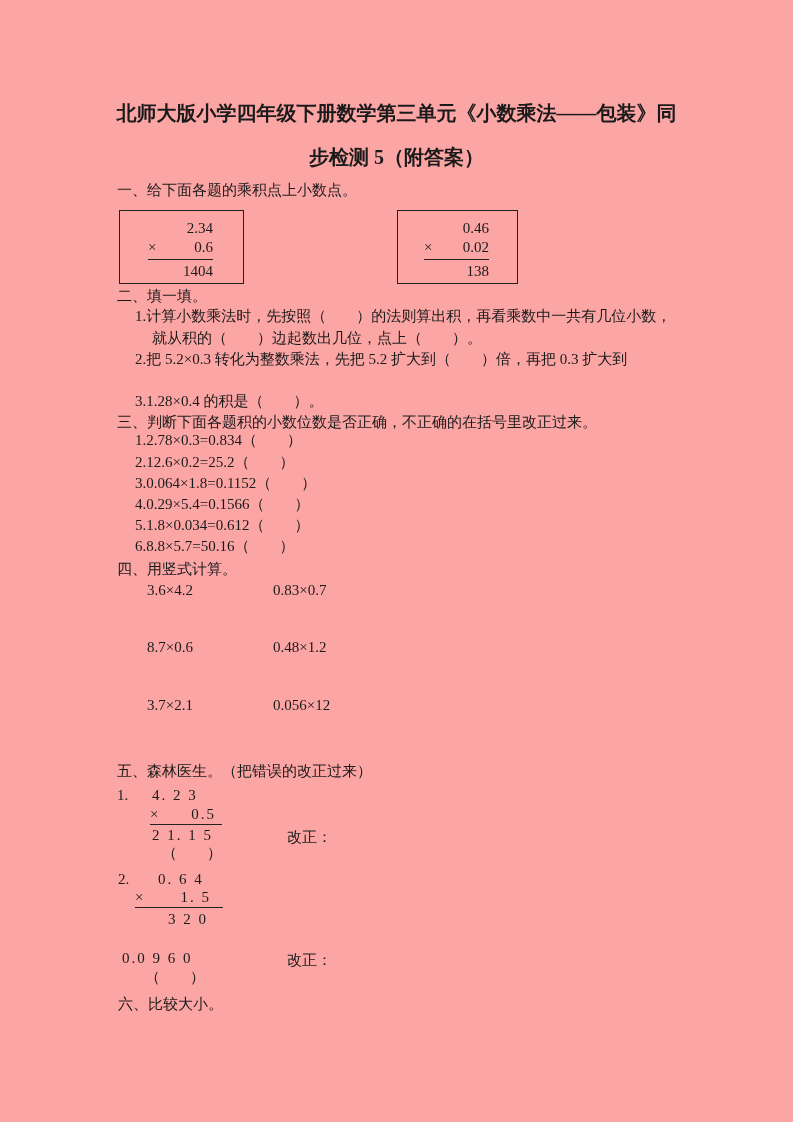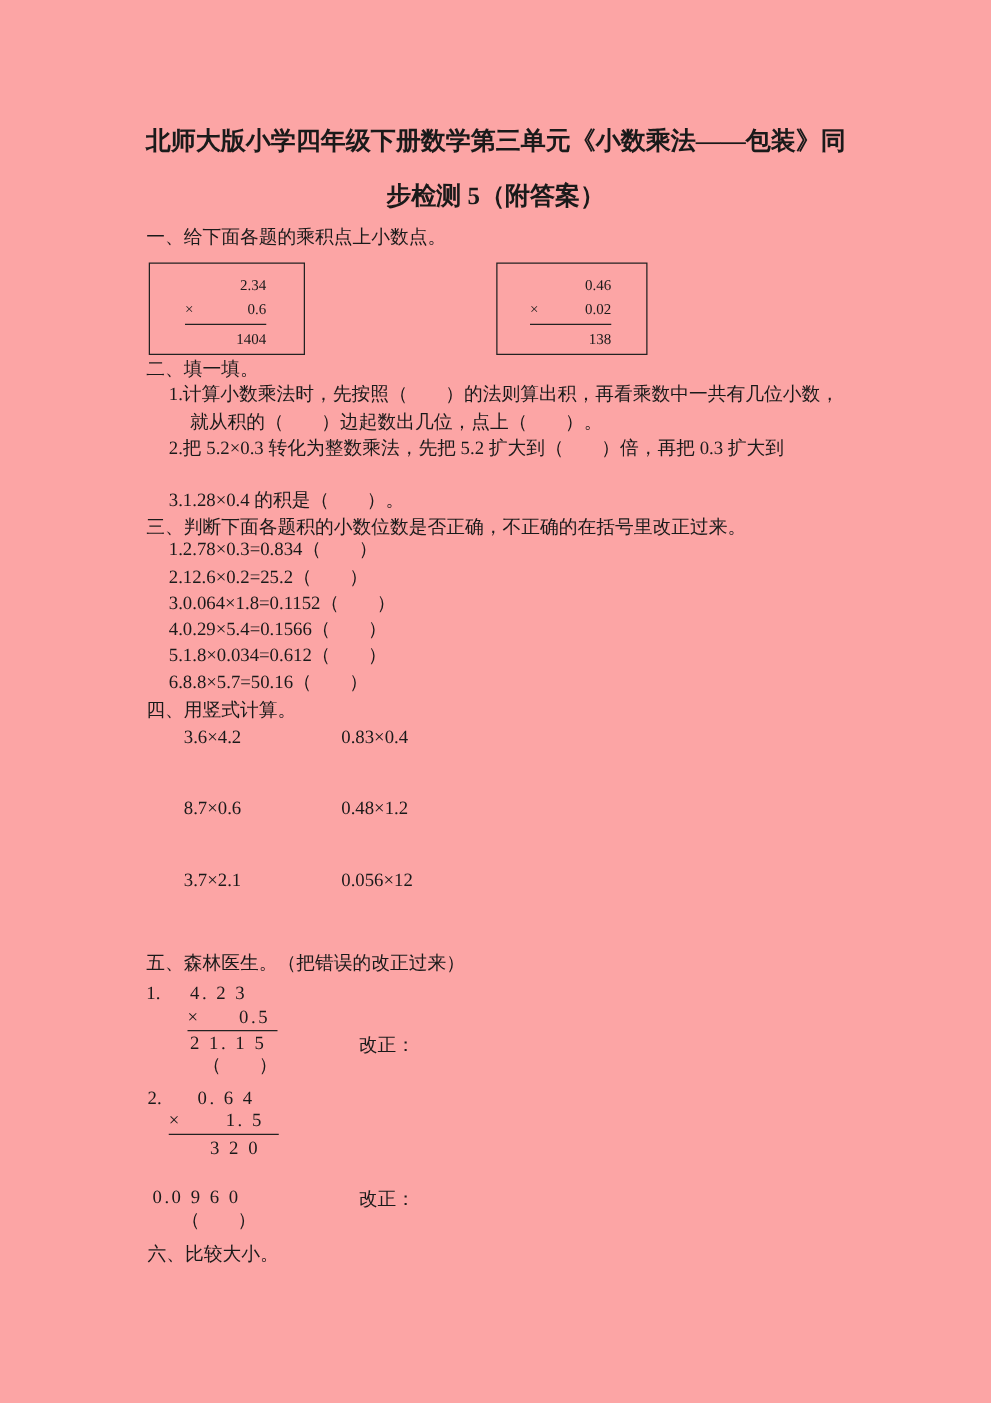--- a/index.html
+++ b/index.html
@@ -7,21 +7,21 @@
     position:relative;width:793px;height:1122px;margin:0 auto;
     background:#fca5a5;color:#1a1a1a;
     font-family:"Liberation Serif","DejaVu Serif",serif;
     overflow:hidden;
   }
   .abs{position:absolute;font-size:15px;line-height:15px;white-space:pre;}
   .title{position:absolute;left:0;width:100%;text-align:center;
          font-weight:bold;font-size:20px;line-height:24px;white-space:pre;}
   .vbox{position:absolute;border:1.5px solid #222;}
   .vmul{position:absolute;top:10px;}
-  .vrow{font-size:12px;line-height:15px;text-align:right;white-space:pre;}
+  .vrow{font-size:15px;line-height:15px;text-align:right;white-space:pre;}
   .vrow.first{margin-bottom:4px;}
   .vrow.mul{display:flex;justify-content:space-between;
             padding-bottom:4px;border-bottom:1.5px solid #222;}
   .vrow.prod{padding-top:4px;}
   .sp{letter-spacing:2px;}
   .p5{position:absolute;}
   .p5 .abs{white-space:pre;}
   .mrow{position:absolute;display:flex;justify-content:space-between;
         font-size:15px;line-height:15px;white-space:pre;
         padding-bottom:2px;border-bottom:1.5px solid #222;}
@@ -69,21 +69,21 @@
   <div class="abs" style="left:117px;top:415px;">三、判断下面各题积的小数位数是否正确，不正确的在括号里改正过来。</div>
   <div class="abs" style="left:135px;top:433px;">1.2.78×0.3=0.834（　　）</div>
   <div class="abs" style="left:135px;top:455px;">2.12.6×0.2=25.2（　　）</div>
   <div class="abs" style="left:135px;top:476px;">3.0.064×1.8=0.1152（　　）</div>
   <div class="abs" style="left:135px;top:497px;">4.0.29×5.4=0.1566（　　）</div>
   <div class="abs" style="left:135px;top:518px;">5.1.8×0.034=0.612（　　）</div>
   <div class="abs" style="left:135px;top:539px;">6.8.8×5.7=50.16（　　）</div>
 
   <div class="abs" style="left:117px;top:562px;">四、用竖式计算。</div>
   <div class="abs" style="left:147px;top:583px;">3.6×4.2</div>
-  <div class="abs" style="left:273px;top:583px;">0.83×0.4</div>
+  <div class="abs" style="left:273px;top:583px;">0.83×0.7</div>
   <div class="abs" style="left:147px;top:640px;">8.7×0.6</div>
   <div class="abs" style="left:273px;top:640px;">0.48×1.2</div>
   <div class="abs" style="left:147px;top:698px;">3.7×2.1</div>
   <div class="abs" style="left:273px;top:698px;">0.056×12</div>
 
   <div class="abs" style="left:117px;top:764px;">五、森林医生。（把错误的改正过来）</div>
 
   <div class="p5" style="left:117px;top:786px;width:220px;height:80px;">
     <div class="abs" style="left:0;top:2px;">1.</div>
     <div class="abs sp" style="left:35px;top:2px;">4. 2 3</div>

